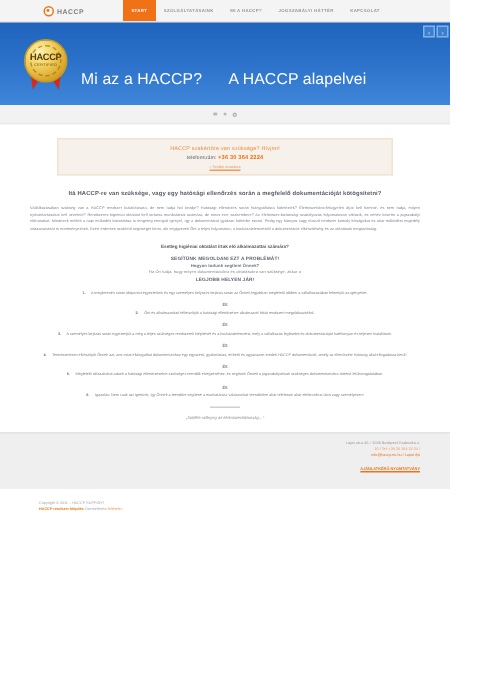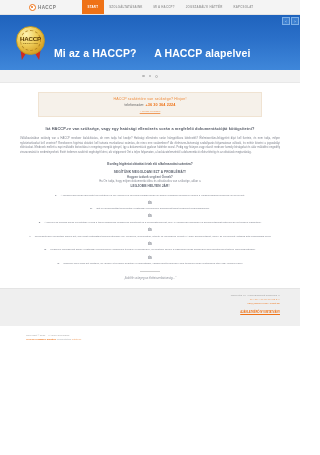--- a/index.html
+++ b/index.html
@@ -102,21 +102,21 @@
     width: 0; height: 0;
     border-left: 4.5px solid transparent;
     border-right: 4.5px solid transparent;
     border-top: 11px solid #d02b1e;
   }
   .ribbon-l { left: 5px; transform: rotate(12deg); }
   .ribbon-r { right: 5px; transform: rotate(-12deg); }
 
   .hero-title {
     font-size: 10.5px; color: #ffffff;
-    font-weight: bold; white-space: nowrap;
+    font-weight: normal; white-space: nowrap;
     letter-spacing: .1px;
     margin-top: 20px;
   }
   .hero-title .sep { display: inline-block; width: 12px; }
 
   .slider-ctrl {
     position: absolute; right: 1px; top: 2px;
     display: flex; gap: 1px;
   }
   .slider-btn {

